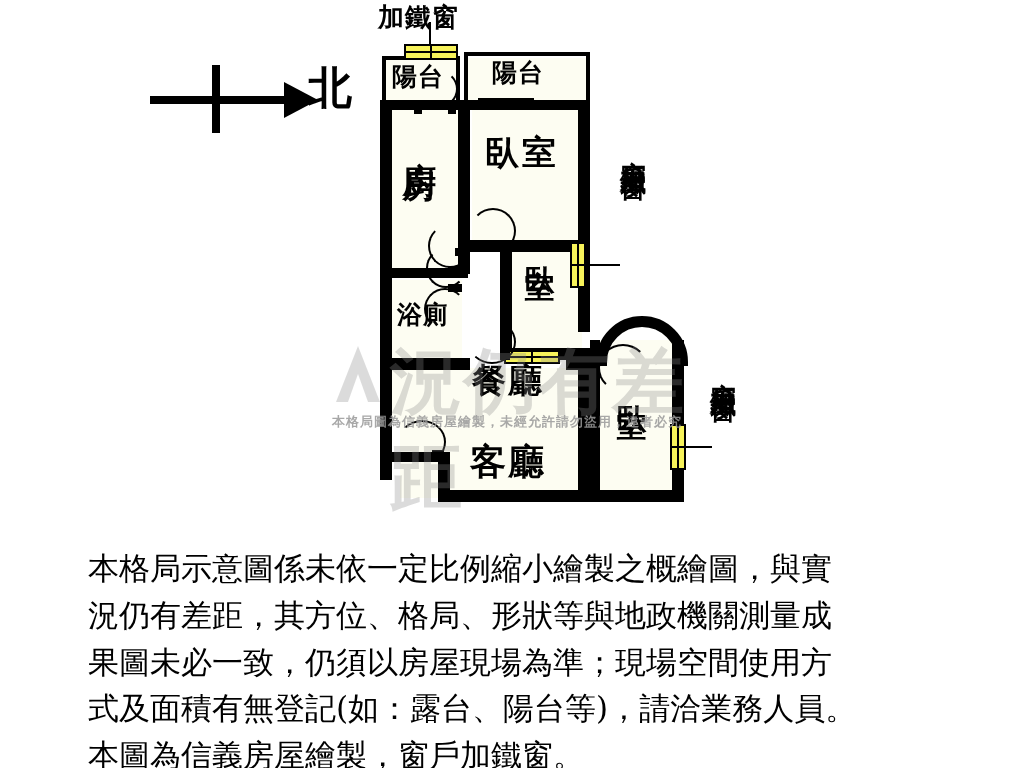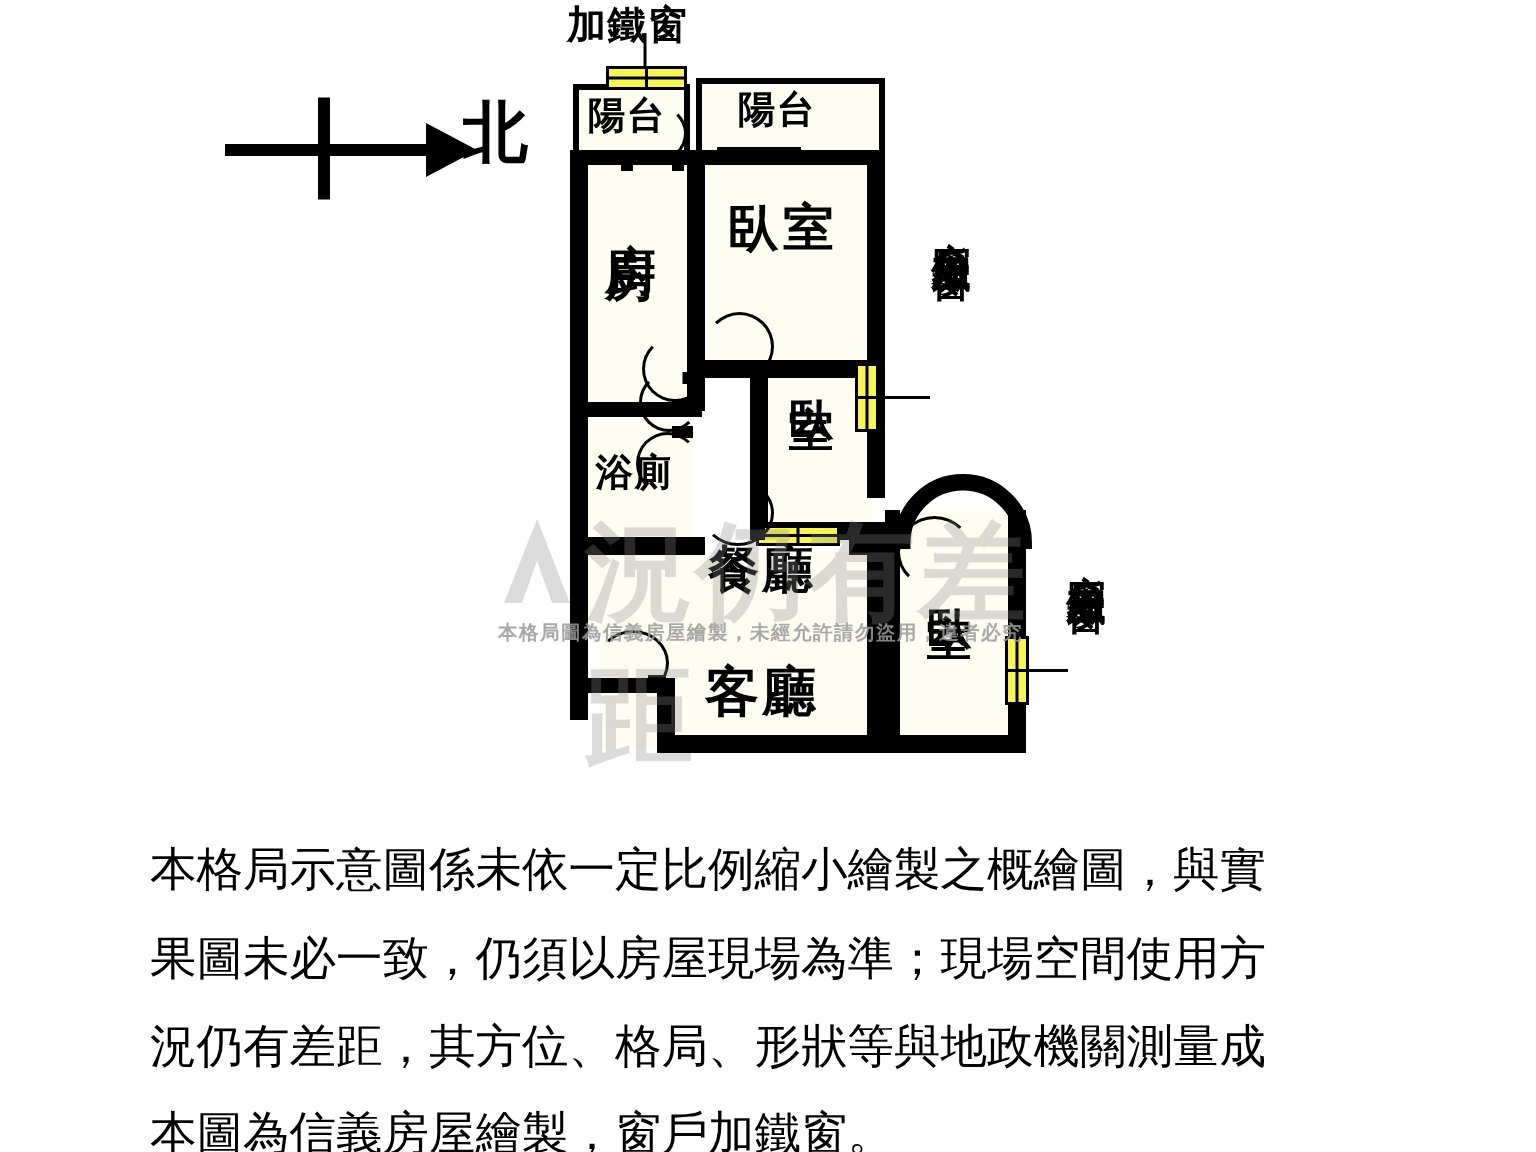--- a/index.html
+++ b/index.html
@@ -56,21 +56,21 @@
   .wm-mark{position:absolute;left:0px;top:6px;width:56px;height:62px;color:#8c8c8c;}
   #wm-note{position:absolute;left:332px;top:413px;font-size:13px;color:#9a9a9a;
            letter-spacing:1px;white-space:nowrap;opacity:.85;
            font-family:"DejaVu Sans","Liberation Sans",sans-serif;font-weight:bold;}
 
   
   #disclaimer{position:absolute;left:84px;top:543px;width:860px;
               font-size:31px;line-height:1.38;color:#000;
               font-family:"DejaVu Serif","Liberation Serif",serif;
               text-align:justify;}
-  #disclaimer p{margin:16px;}
+  #disclaimer p{margin:4px;}
 </style>
 </head>
 <body>
 
 <div id="compass">
   <div class="comp-h"></div>
   <div class="comp-v"></div>
   <div class="comp-head"></div>
   <div class="comp-txt">北</div>
 </div>
@@ -215,16 +215,17 @@
 <div id="watermark">
   <svg class="wm-mark" viewBox="0 0 56 62" aria-hidden="true">
     <path d="M28 2 L6 58 L18 58 L28 30 L38 58 L50 58 Z" fill="#8c8c8c"></path>
   </svg>
   <div class="wm-text">況仍有差距</div>
 </div>
 <div id="wm-note">本格局圖為信義房屋繪製，未經允許請勿盜用，違者必究</div>
 
 <div id="disclaimer">
   <p>本格局示意圖係未依一定比例縮小繪製之概繪圖，與實</p>
+  <p>況仍有差距，其方位、格局、形狀等與地政機關測量成</p>
   <p>果圖未必一致，仍須以房屋現場為準；現場空間使用方</p>
-  <p>況仍有差距，其方位、格局、形狀等與地政機關測量成</p>
+  <p>式及面積有無登記(如：露台、陽台等)，請洽業務人員。</p>
   <p>本圖為信義房屋繪製，窗戶加鐵窗。</p>
 </div>
 
 </body></html>

